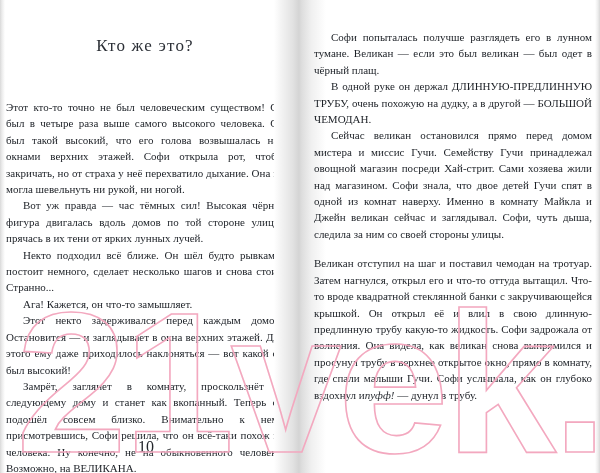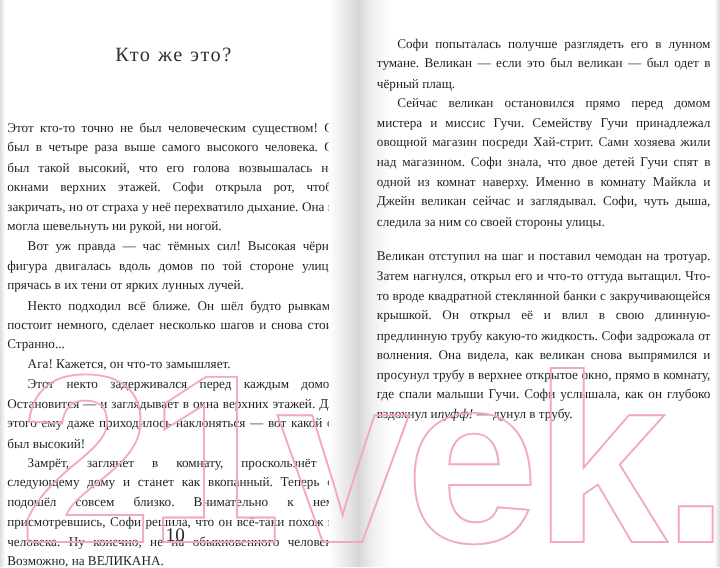--- a/index.html
+++ b/index.html
@@ -147,20 +147,21 @@
     <div class="folio">10</div>
   </div>
 
   <div class="gutter"></div>
   <div class="edge-shade-left"></div>
   <div class="edge-shade-right"></div>
 
   <div class="page page-right">
     <div class="body-col">
       <p class="para">Софи попыталась получше разглядеть его в лунном тумане. Великан — если это был великан — был одет в чёрный плащ.</p>
+      <p class="para">В одной руке он держал ДЛИННУЮ-ПРЕДЛИННУЮ ТРУБУ, очень похожую на дудку, а в другой — БОЛЬШОЙ ЧЕМОДАН.</p>
       <p class="para">Сейчас великан остановился прямо перед домом мистера и миссис Гучи. Семейству Гучи принадлежал овощной магазин посреди Хай-стрит. Сами хозяева жили над магазином. Софи знала, что двое детей Гучи спят в одной из комнат наверху. Именно в комнату Майкла и Джейн великан сейчас и заглядывал. Софи, чуть дыша, следила за ним со своей стороны улицы.</p>
 
       <p class="para noindent gap-before"><span>Великан отступил на шаг и поставил чемодан на тротуар. Затем нагнулся, открыл его и что-то оттуда вытащил. Что-то вроде квадратной стеклянной банки с закручивающейся крышкой. Он открыл её и влил в свою длинную-предлинную трубу какую-то жидкость. Софи задрожала от волнения. Она видела, как великан снова выпрямился и просунул трубу в верхнее открытое окно, прямо в комнату, где спали малыши Гучи. Софи услышала, как он глубоко вздохнул и</span><em>пуфф!</em><span> — дунул в трубу.</span></p>
 
     </div>
 
   </div>
 
   <div class="watermark">
     <svg width="600" height="473" viewBox="0 0 600 473" xmlns="http://www.w3.org/2000/svg">

